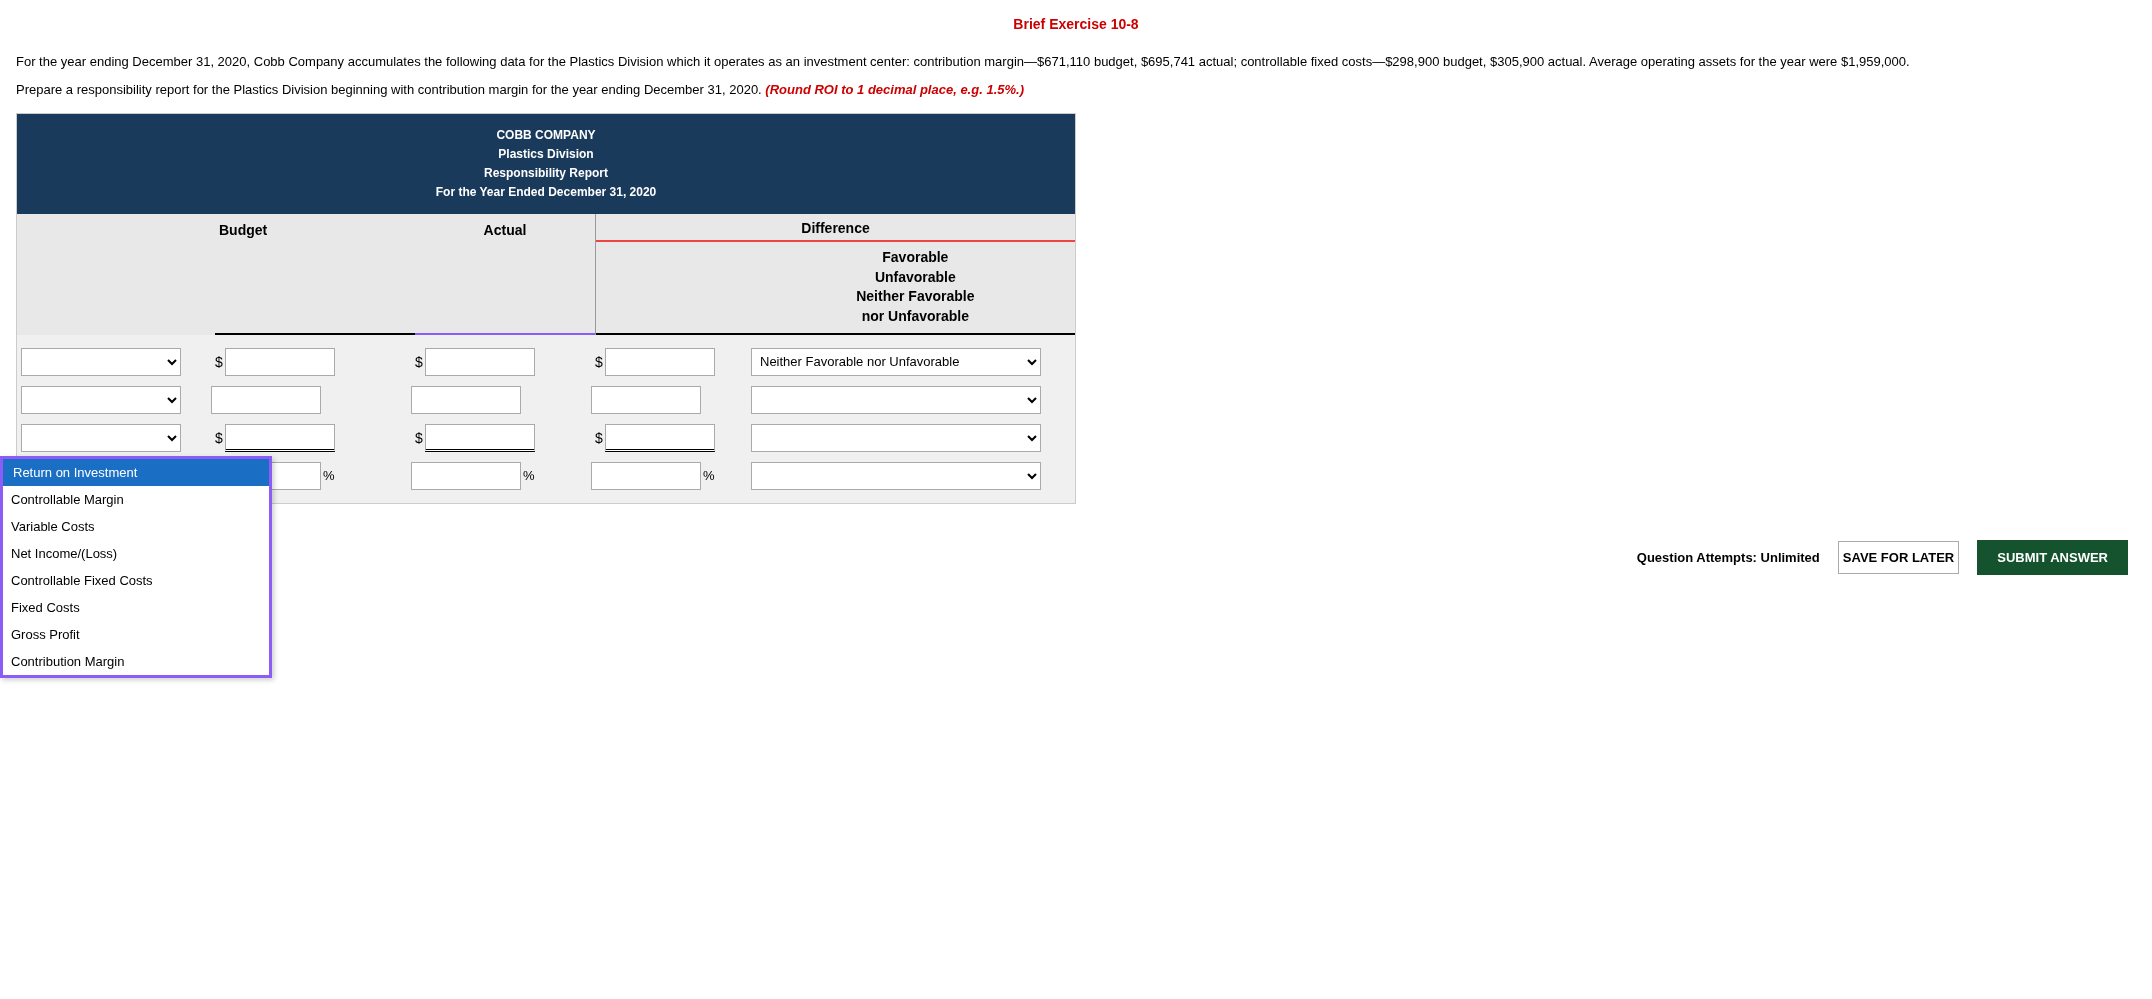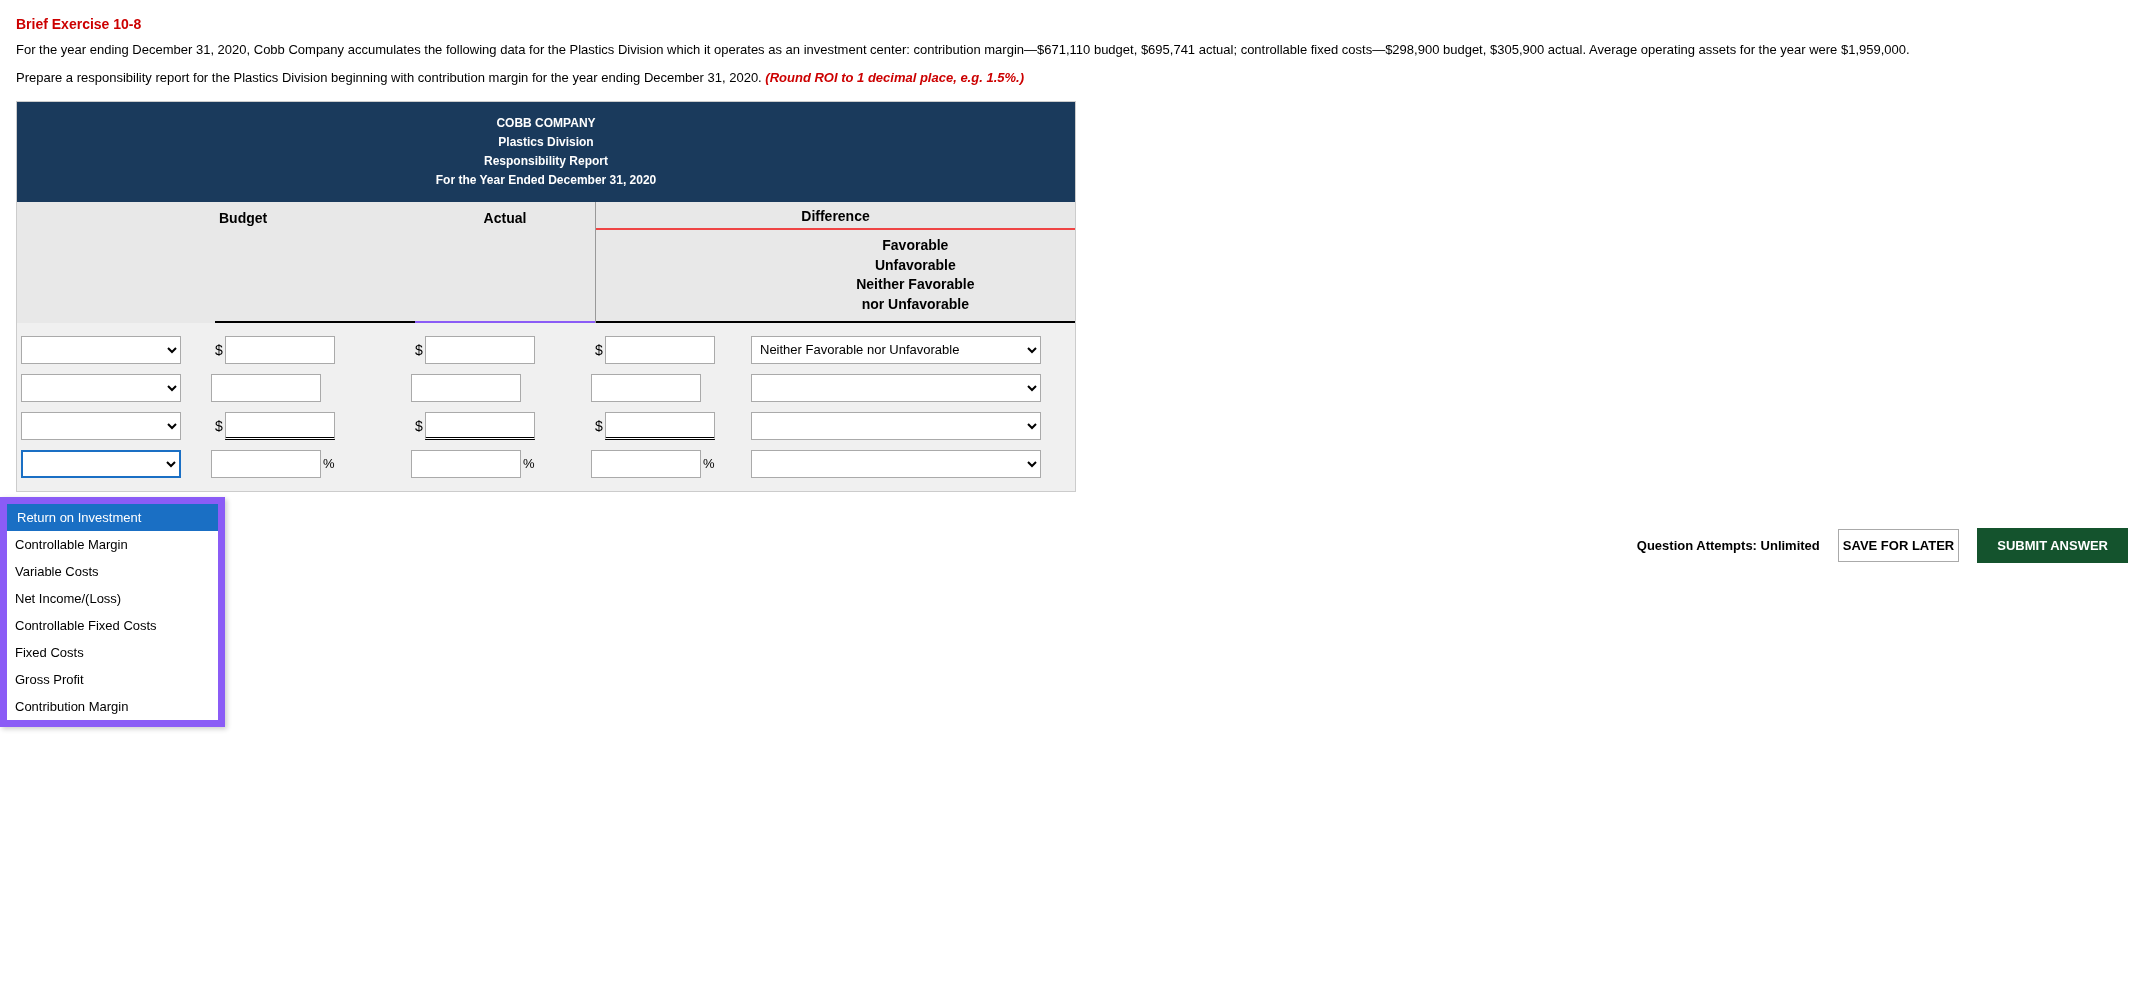--- a/index.html
+++ b/index.html
@@ -8,21 +8,22 @@
       font-size: 14px;
       background: #fff;
       color: #000;
       padding: 16px;
     }
 
     .exercise-title {
       color: #cc0000;
       font-weight: bold;
       font-size: 14px;
-      margin-bottom: 8px;
+      margin-bottom: 20px;
+      text-align: center;
     }
 
     .description {
       font-size: 13px;
       line-height: 1.5;
       margin-bottom: 10px;
     }
 
     .instruction {
       font-size: 13px;
@@ -144,25 +145,25 @@
     }
 
     .percent-sign {
       margin-left: 2px;
       font-size: 13px;
     }
 
     
     .dropdown-overlay {
       position: absolute;
-      top: 497px;
+      top: 456px;
       left: 0;
-      width: 225px;
-      background: #fff;
-      border: 7px solid #8b5cf6;
+      width: 272px;
+      background: #fff;
+      border: 3px solid #8b5cf6;
       box-shadow: 2px 2px 5px rgba(0,0,0,0.2);
       z-index: 100;
     }
 
     .dropdown-selected-item {
       background: #1a6fc4;
       color: #fff;
       padding: 6px 10px;
       font-size: 13px;
     }

